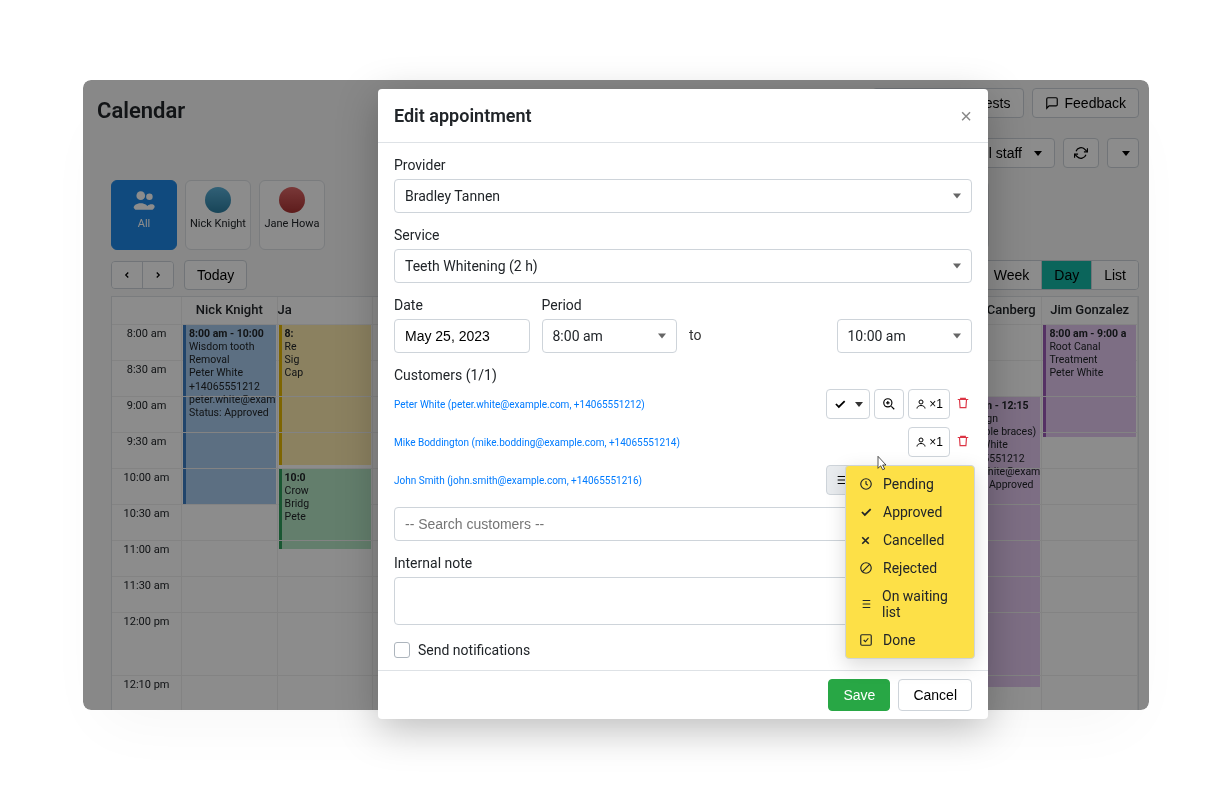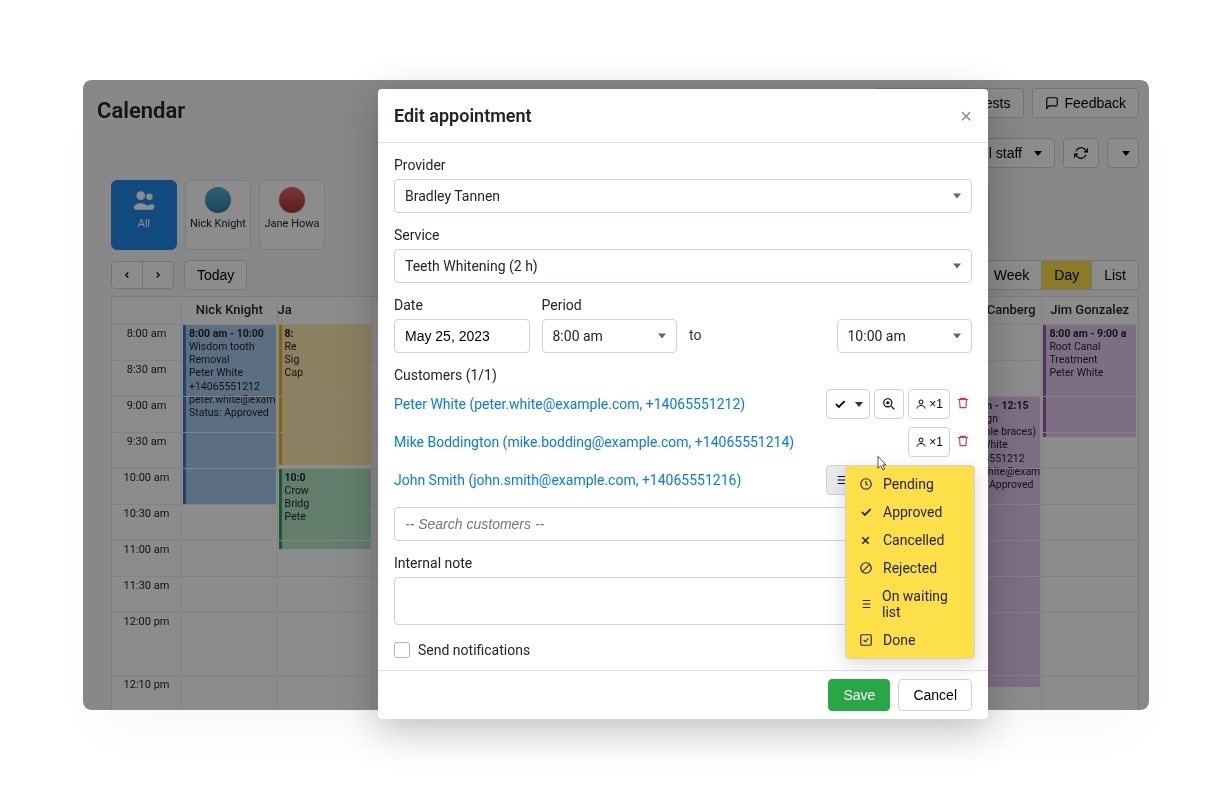--- a/index.html
+++ b/index.html
@@ -94,21 +94,21 @@
   .view-tabs {
     position: absolute;
     top: 180px; right: 10px;
     display: flex;
     border: 1px solid #ced4da;
     border-radius: 4px;
     overflow: hidden;
   }
   .view-tabs button { border:none;background:#fff;padding:6px 12px;cursor:pointer;font-size:14px; }
   .view-tabs button + button { border-left:1px solid #ced4da; }
-  .view-tabs button.active { background:#fde047; }
+  .view-tabs button.active { background:#14b8a6; }
 
   .calendar {
     position: absolute;
     top: 216px; left: 28px; right: 10px; bottom: -30px;
     border:1px solid #dee2e6;
     display: grid;
     grid-template-columns: 70px repeat(10, 1fr);
     grid-template-rows: 28px repeat(8, 36px);
     background:#fff;
     font-size: 11px;
@@ -176,36 +176,35 @@
   }
   .row { display:flex;gap:12px;align-items:flex-end;margin-bottom:14px; }
   .row > div { flex:1; }
   .to-lbl { flex:0 0 auto;padding-bottom:10px;color:#333; }
 
   .customers { margin-bottom:12px; }
   .customer-row {
     display:flex;justify-content:space-between;align-items:center;
     margin-bottom:8px;
   }
-  .customer-link { color:#007bff;font-size:14px; }
+  .customer-link { color:#007bff;font-size:10px; }
   .cust-actions { display:flex;gap:4px;align-items:center; }
   .icon-btn {
     border:1px solid #ced4da;background:#fff;border-radius:4px;
     padding:4px 6px;min-width:30px;height:30px;display:inline-flex;align-items:center;justify-content:center;
     cursor:pointer;font-size:13px;gap:2px;
   }
   .icon-btn.active { background:#e9ecef; }
   .trash-btn { border:none;background:none;color:#dc3545;cursor:pointer;padding:3px 2px; }
   .people-count { font-size:12px; }
 
   .search-wrap { margin-bottom:14px; }
   .search-input {
     width:100%;border:1px solid #ced4da;border-radius:4px;padding:8px 10px;font-size:14px;
     color:#6d28d9;
-    font-style:italic;
   }
 
   .textarea {
     width:100%;border:1px solid #ced4da;border-radius:4px;height:48px;margin-bottom:14px;
     padding:6px 8px;resize:none;
   }
   .checkbox-row { display:flex;align-items:center;gap:8px;margin-bottom:6px; }
   .checkbox { width:16px;height:16px;border:1px solid #adb5bd;border-radius:3px; }
 
   

